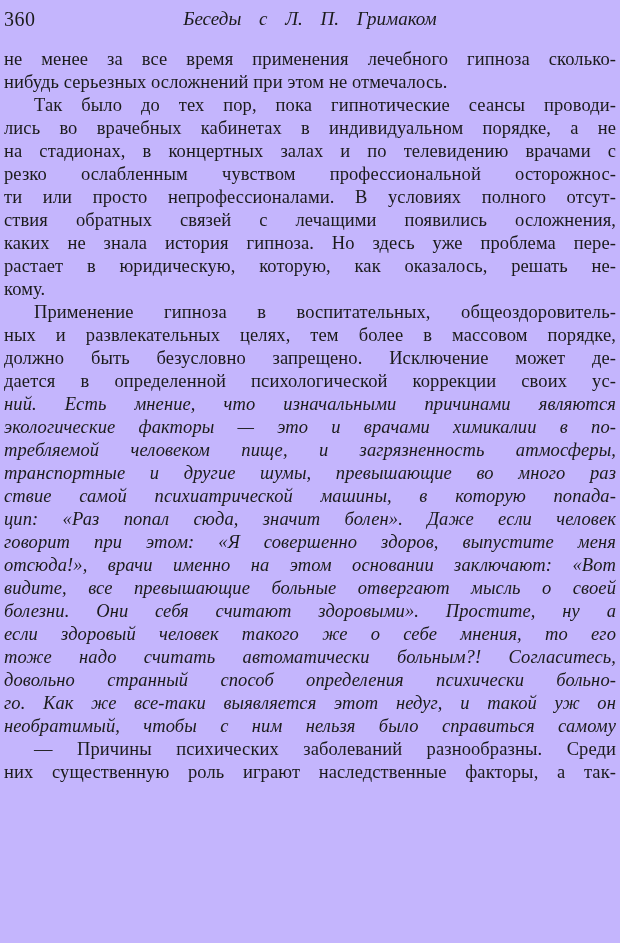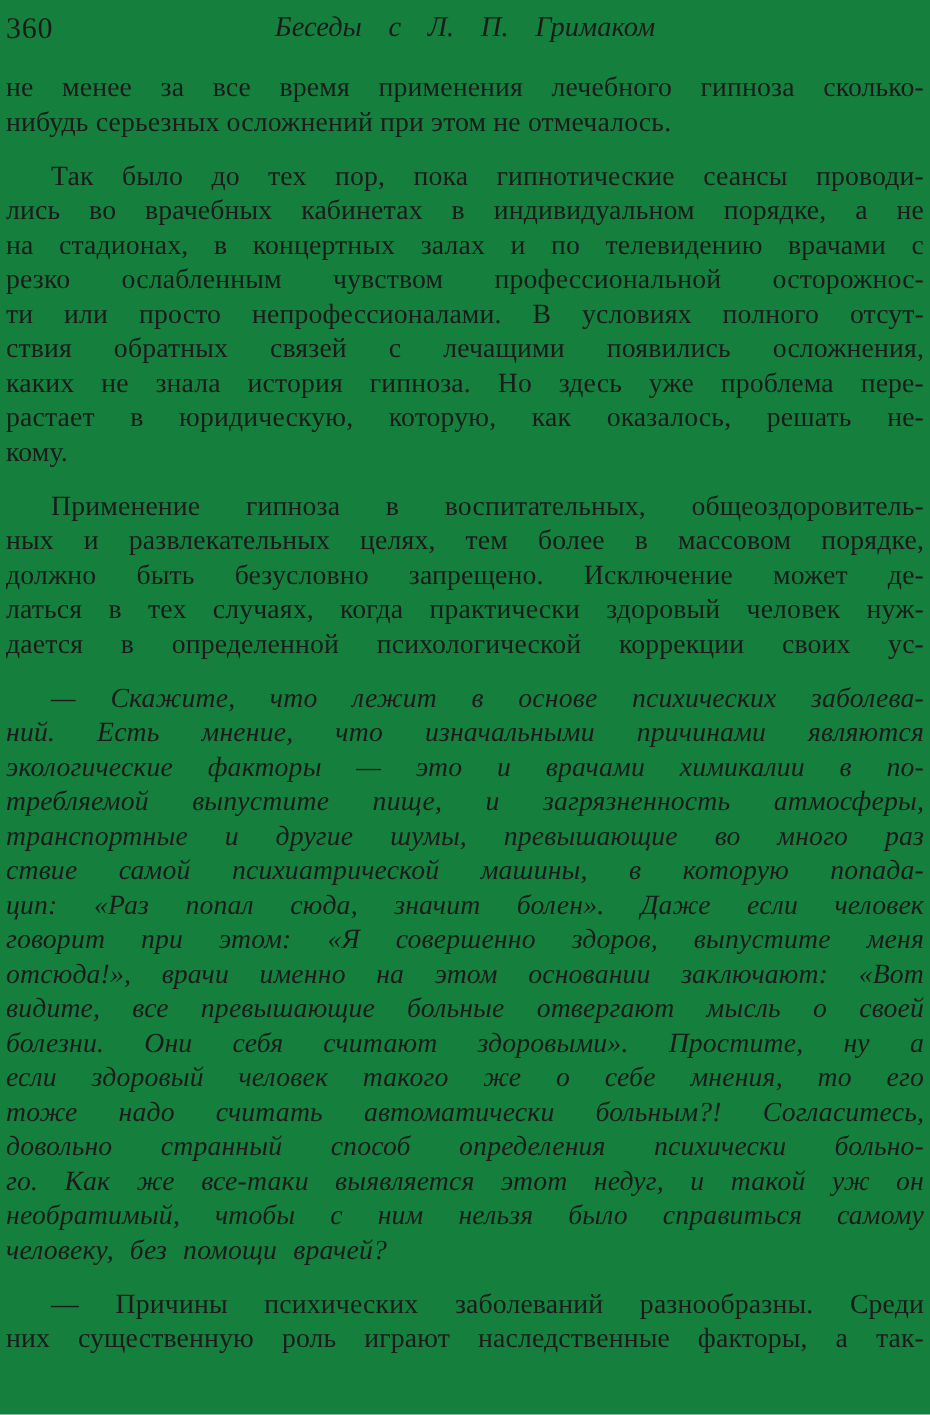--- a/index.html
+++ b/index.html
@@ -6,21 +6,21 @@
     margin: 0;
     padding: 0;
     background: #e8e8e6;
   }
   .page {
     position: relative;
     width: 620px;
     height: 943px;
     margin: 0 auto;
     box-sizing: border-box;
-    background: #15803d;
+    background: #c4b5fd;
     color: #1b1b1b;
     font-family: "Liberation Serif", "DejaVu Serif", serif;
     overflow: hidden;
     padding: 6px 4px 0 4px;
   }
   .header-row {
     position: relative;
     height: 40px;
   }
   .page-number {
@@ -44,21 +44,20 @@
   }
   .line {
     font-size: 18.5px;
     line-height: 23px;
     text-align: justify;
     text-align-last: justify;
     letter-spacing: 0.1px;
   }
   .line.indent {
     text-indent: 30px;
-    margin-top: 13px;
   }
   .line.last {
     text-align-last: left;
   }
   .para.italic .line {
     font-style: italic;
   }
   .para.italic .line.last {
     word-spacing: 6px;
   }
@@ -84,40 +83,37 @@
         <div class="line">ти или просто непрофессионалами. В условиях полного отсут-</div>
         <div class="line">ствия обратных связей с лечащими появились осложнения,</div>
         <div class="line">каких не знала история гипноза. Но здесь уже проблема пере-</div>
         <div class="line">растает в юридическую, которую, как оказалось, решать не-</div>
         <div class="line last">кому.</div>
       </div>
       <div class="para">
         <div class="line indent">Применение гипноза в воспитательных, общеоздоровитель-</div>
         <div class="line">ных и развлекательных целях, тем более в массовом порядке,</div>
         <div class="line">должно быть безусловно запрещено. Исключение может де-</div>
-        <div class="line">латься в тех случаях, когда практически здоровый человек нуж-</div>
         <div class="line">дается в определенной психологической коррекции своих ус-</div>
       </div>
       <div class="para italic">
-        <div class="line indent">— Скажите, что лежит в основе психических заболева-</div>
         <div class="line">ний. Есть мнение, что изначальными причинами являются</div>
         <div class="line">экологические факторы — это и врачами химикалии в по-</div>
-        <div class="line">требляемой выпустите пище, и загрязненность атмосферы,</div>
+        <div class="line">требляемой человеком пище, и загрязненность атмосферы,</div>
         <div class="line">транспортные и другие шумы, превышающие во много раз</div>
         <div class="line">ствие самой психиатрической машины, в которую попада-</div>
         <div class="line">цип: «Раз попал сюда, значит болен». Даже если человек</div>
         <div class="line">говорит при этом: «Я совершенно здоров, выпустите меня</div>
         <div class="line">отсюда!», врачи именно на этом основании заключают: «Вот</div>
         <div class="line">видите, все превышающие больные отвергают мысль о своей</div>
         <div class="line">болезни. Они себя считают здоровыми». Простите, ну а</div>
         <div class="line">если здоровый человек такого же о себе мнения, то его</div>
         <div class="line">тоже надо считать автоматически больным?! Согласитесь,</div>
         <div class="line">довольно странный способ определения психически больно-</div>
         <div class="line">го. Как же все-таки выявляется этот недуг, и такой уж он</div>
         <div class="line">необратимый, чтобы с ним нельзя было справиться самому</div>
-        <div class="line last">человеку, без помощи врачей?</div>
       </div>
       <div class="para">
         <div class="line indent">— Причины психических заболеваний разнообразны. Среди</div>
         <div class="line">них существенную роль играют наследственные факторы, а так-</div>
       </div>
     </div>
 </div>
 
 </body></html>

